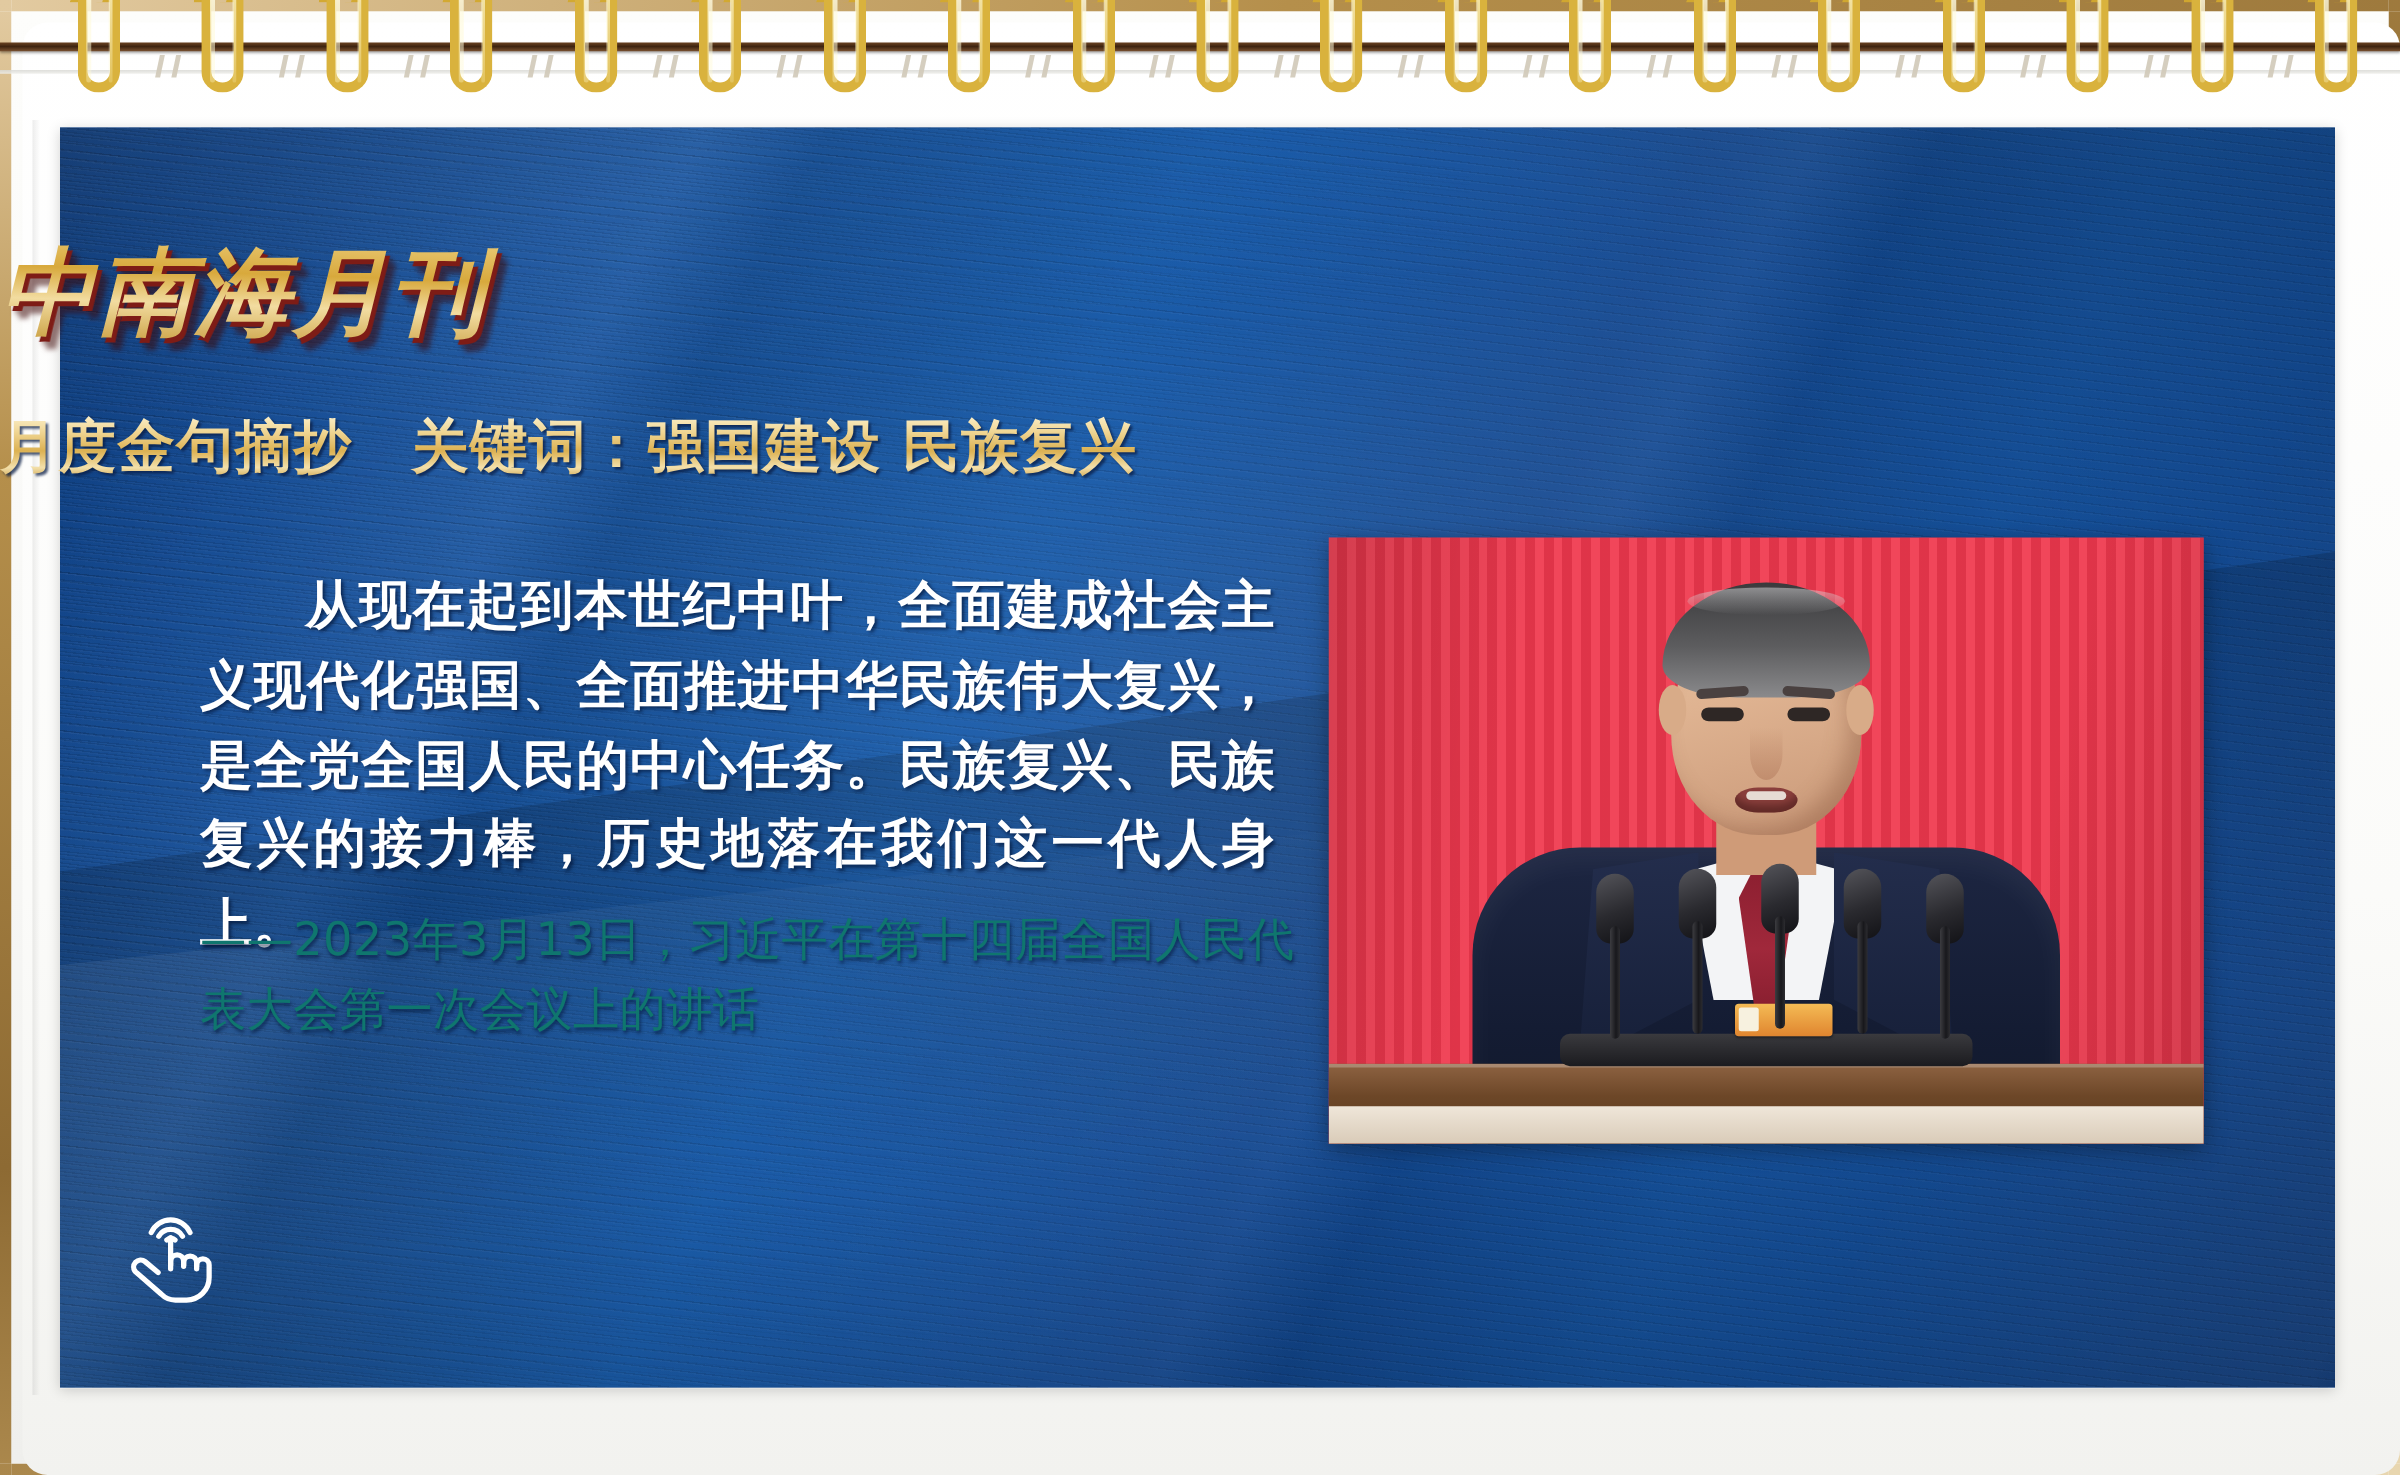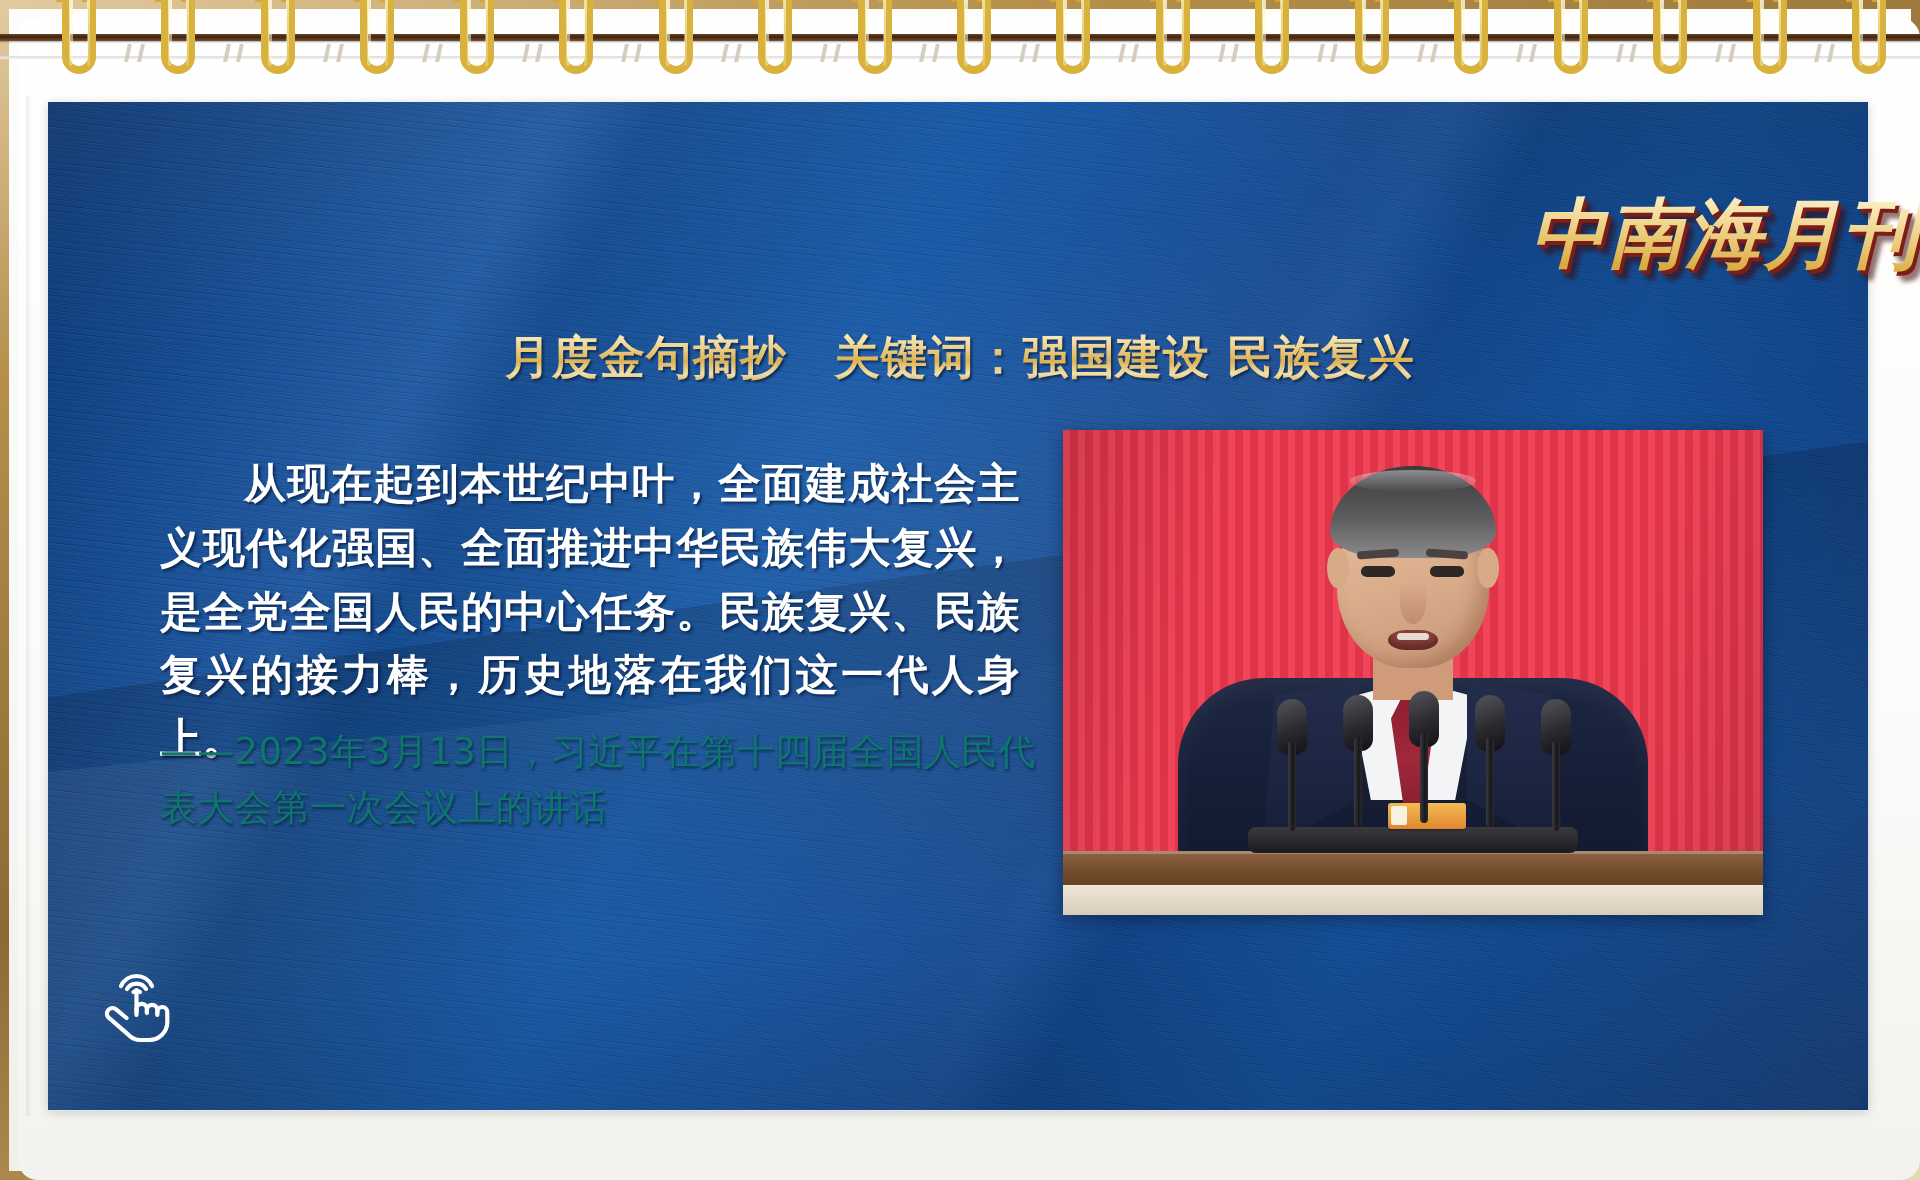--- a/index.html
+++ b/index.html
@@ -153,34 +153,34 @@
     background:linear-gradient(135deg,rgba(255,255,255,.08),rgba(255,255,255,0) 60%);
     transform:rotate(-6deg);
   }
   #card .vignette{
     position:absolute;inset:0;
     background:radial-gradient(ellipse at 46% 42%,rgba(255,255,255,.07) 0%,rgba(0,0,0,0) 52%,rgba(0,0,0,.22) 100%);
   }
 
   
   #title{
-    position:absolute;left:0;right:0;top:196px;text-align:right;
+    position:absolute;left:0;right:0;top:196px;text-align:left;
     font-family:"DejaVu Sans","Liberation Sans",sans-serif;
     font-size:76px;font-weight:bold;letter-spacing:2px;
     line-height:1;
     font-style:italic;
     color:#e9cf8c;
     background:linear-gradient(182deg,#fbf0cf 0%,#f6e2a8 16%,#e8c670 38%,#d8a93c 58%,#f2dca0 76%,#caa043 100%);
     -webkit-background-clip:text;background-clip:text;
     -webkit-text-fill-color:transparent;
     filter:drop-shadow(3px 4px 0 #7e1c16) drop-shadow(5px 6px 2px rgba(60,8,6,.55));
     white-space:nowrap;
   }
   #subtitle{
-    position:absolute;left:0;right:0;top:330px;text-align:center;
+    position:absolute;left:0;right:0;top:330px;text-align:left;
     font-family:"DejaVu Sans","Liberation Sans",sans-serif;
     font-size:46px;font-weight:bold;letter-spacing:1px;line-height:1.2;
     color:#e6c784;
     background:linear-gradient(180deg,#fdf3d3 0%,#f0d694 28%,#dcb152 56%,#f3e0ab 80%,#c99c3c 100%);
     -webkit-background-clip:text;background-clip:text;
     -webkit-text-fill-color:transparent;
     filter:drop-shadow(2px 2px 1px rgba(10,30,70,.75));
     white-space:nowrap;
   }
 

